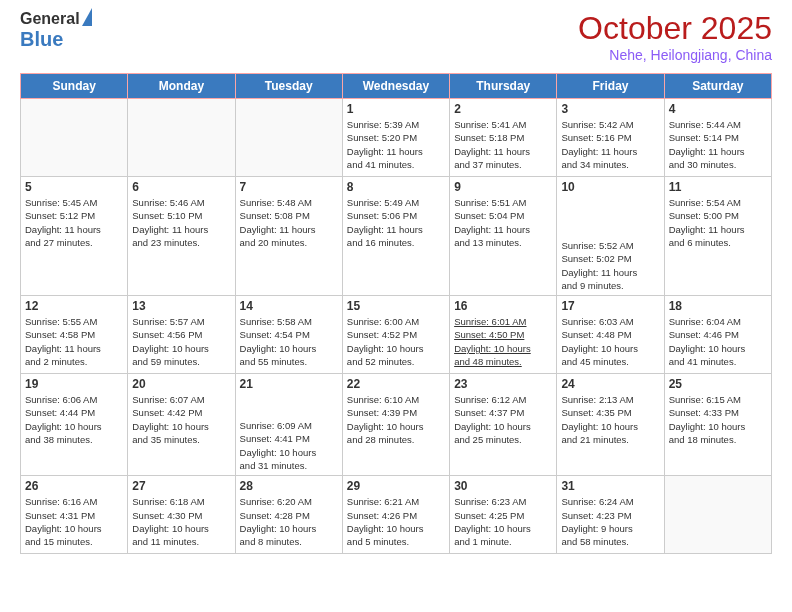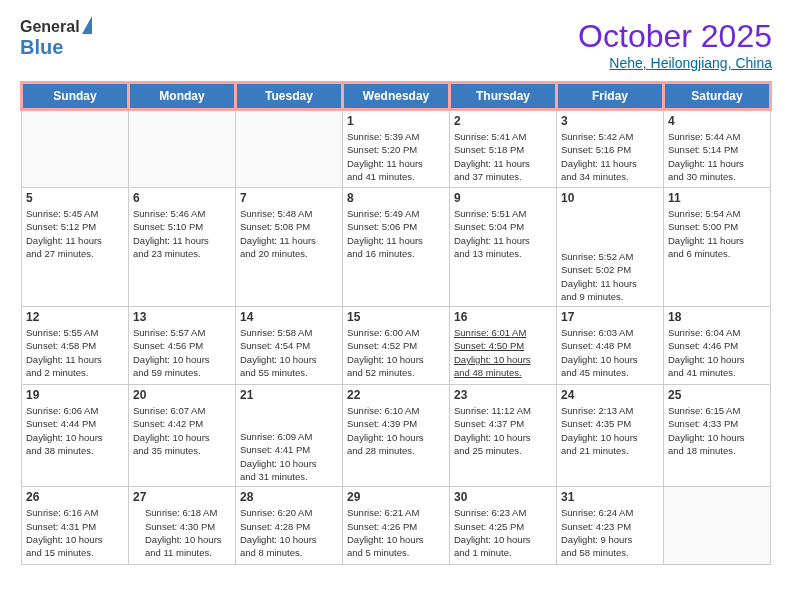--- a/index.html
+++ b/index.html
@@ -6,21 +6,21 @@
     body {
       font-family: Arial, sans-serif;
       background: #fff;
       width: 792px;
       height: 612px;
       overflow: hidden;
     }
     .page {
       width: 792px;
       height: 443px;
-      padding: 18px 20px 10px 20px;
+      padding: 10px 20px 10px 20px;
       background: #fff;
     }
     .header {
       display: flex;
       justify-content: space-between;
       align-items: flex-start;
       margin-bottom: 10px;
     }
     .logo {
       display: flex;
@@ -48,40 +48,39 @@
       font-size: 20px;
       font-weight: bold;
       color: #3a7abf;
     }
     .title-block {
       text-align: right;
     }
     .month-title {
       font-size: 32px;
       font-weight: normal;
-      color: #6d28d9;
+      color: #b91c1c;
       margin-left: 48px;
     }
     .subtitle {
       font-size: 14px;
-      color: #0369a1;
-      text-decoration: underline;
+      color: #8b5cf6;
     }
     .calendar {
       width: 100%;
       border-collapse: collapse;
     }
     .calendar th {
       background: #3a7abf;
       color: #fff;
       font-size: 12px;
       font-weight: bold;
       text-align: center;
       padding: 5px 2px;
-      border: 3px solid #fca5a5;
+      border: 1px solid #fca5a5;
     }
     .calendar td {
       border: 1px solid #ccc;
       vertical-align: top;
       padding: 3px 4px;
       width: calc(100% / 7);
       height: 78px;
       font-size: 10px;
       color: #333;
       background: #fff;
@@ -290,21 +289,21 @@
           </td>
           <td>
             <div class="day-number">22</div>
             <div class="day-info" style="white-space: pre-line;">Sunrise: 6:10 AM
 Sunset: 4:39 PM
 Daylight: 10 hours
 and 28 minutes.</div>
           </td>
           <td>
             <div class="day-number">23</div>
-            <div class="day-info" style="white-space: pre-line;">Sunrise: 11:12 AM
+            <div class="day-info" style="white-space: pre-line;">Sunrise: 6:12 AM
 Sunset: 4:37 PM
 Daylight: 10 hours
 and 25 minutes.</div>
           </td>
           <td>
             <div class="day-number">24</div>
             <div class="day-info" style="white-space: pre-line;">Sunrise: 2:13 AM
 Sunset: 4:35 PM
 Daylight: 10 hours
 and 21 minutes.</div>
@@ -320,21 +319,21 @@
         <tr>
           <td>
             <div class="day-number">26</div>
             <div class="day-info" style="white-space: pre-line;">Sunrise: 6:16 AM
 Sunset: 4:31 PM
 Daylight: 10 hours
 and 15 minutes.</div>
           </td>
           <td>
             <div class="day-number">27</div>
-            <div class="day-info" style="white-space: pre-line; margin-left: 12px;">Sunrise: 6:18 AM
+            <div class="day-info" style="white-space: pre-line;">Sunrise: 6:18 AM
 Sunset: 4:30 PM
 Daylight: 10 hours
 and 11 minutes.</div>
           </td>
           <td>
             <div class="day-number">28</div>
             <div class="day-info" style="white-space: pre-line;">Sunrise: 6:20 AM
 Sunset: 4:28 PM
 Daylight: 10 hours
 and 8 minutes.</div>

